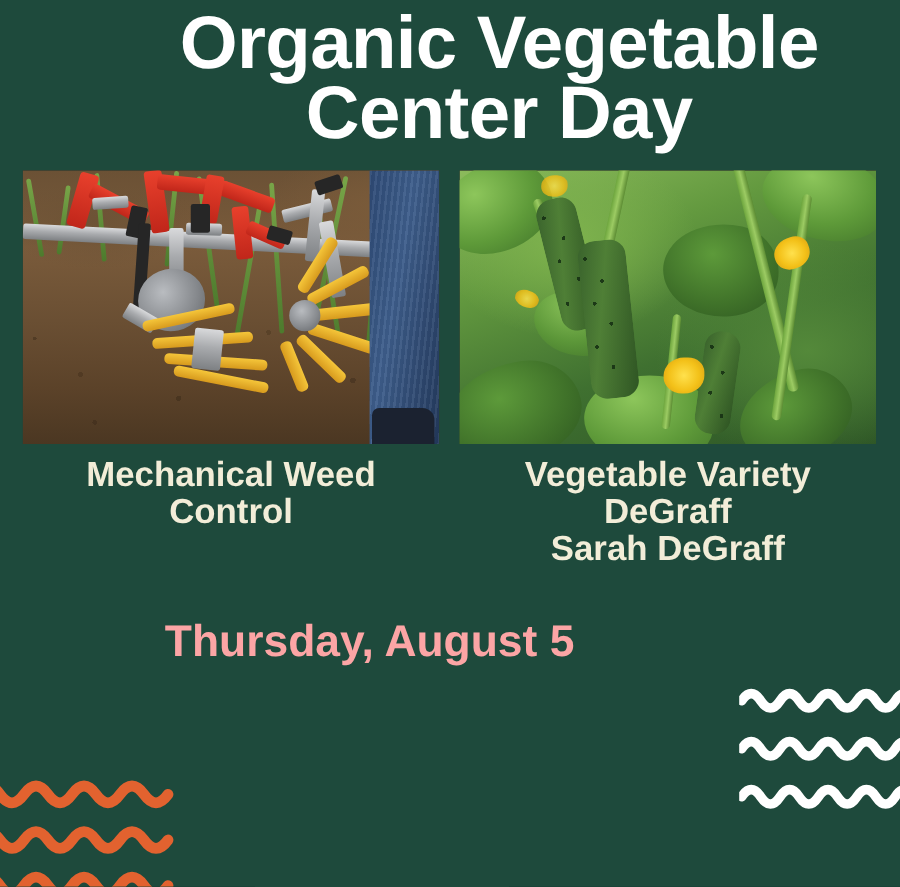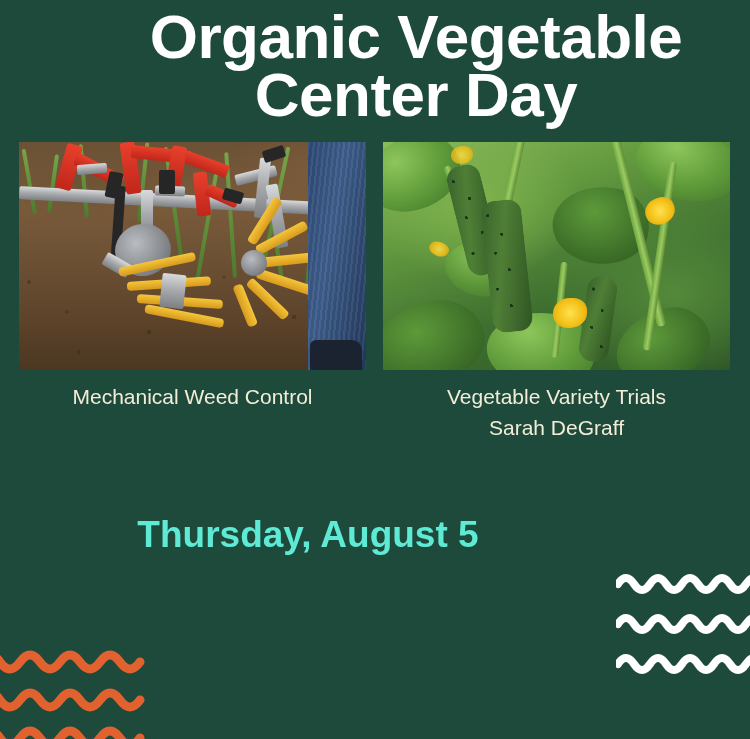--- a/index.html
+++ b/index.html
@@ -153,36 +153,36 @@
   }
 
   
   .caption {
     position: absolute;
     top: 381px;
     width: 347px;
     text-align: center;
     color: #f2edd8;
     font-family: "Liberation Sans", sans-serif;
-    font-weight: normal;
-    font-size: 21px;
+    font-weight: bold;
+    font-size: 29px;
     line-height: 31px;
   }
   .caption.left  { left: 19px; }
   .caption.right { left: 383px; }
   .caption .sub { display: block; }
 
   
   .details {
     position: absolute;
     top: 512px;
     left: 0;
     width: 616px;
     text-align: center;
-    color: #5eead4;
+    color: #fca5a5;
     font-family: "Liberation Sans", sans-serif;
     font-weight: bold;
   }
   .d-date { font-size: 37px; line-height: 45px; }
   .d-time { font-size: 37px; line-height: 45px; }
   .d-venue {
     font-size: 31px;
     line-height: 37px;
     max-width: 480px;
     margin: 2px auto 0;
@@ -287,21 +287,21 @@
     <div class="ph-layer blossom" style="left:170px;top:156px;width:34px;height:30px;"></div>
     <div class="ph-layer blossom" style="left:262px;top:56px;width:30px;height:26px;transform:rotate(-20deg);"></div>
     <div class="ph-layer blossom" style="left:68px;top:4px;width:22px;height:18px;opacity:.8;"></div>
     <div class="ph-layer blossom" style="left:46px;top:100px;width:20px;height:14px;transform:rotate(24deg);opacity:.85;"></div>
   </div>
 
   <div class="caption left">
     <span>Mechanical Weed Control</span>
   </div>
   <div class="caption right">
-    <span>Vegetable Variety Trials</span>
+    <span>Vegetable Variety DeGraff</span>
     <span class="sub">Sarah DeGraff</span>
   </div>
 
   <div class="details">
     <div class="d-date">Thursday, August 5</div>
   </div>
 
   <svg class="waves white-waves" width="140" height="108" viewBox="0 0 140 108">
     <g fill="none" stroke="#ffffff" stroke-width="8" stroke-linecap="round">
       <path d="M2 14 Q 10 2 18 14 T 34 14 T 50 14 T 66 14 T 82 14 T 98 14 T 114 14 T 130 14 T 146 14"></path>

